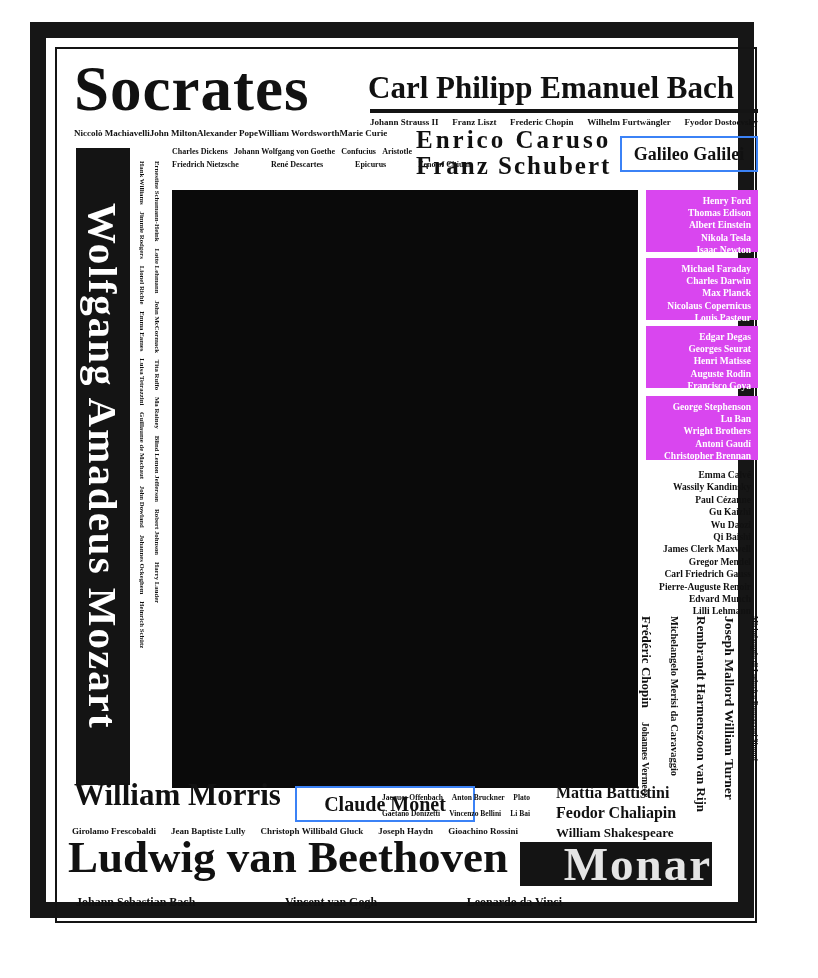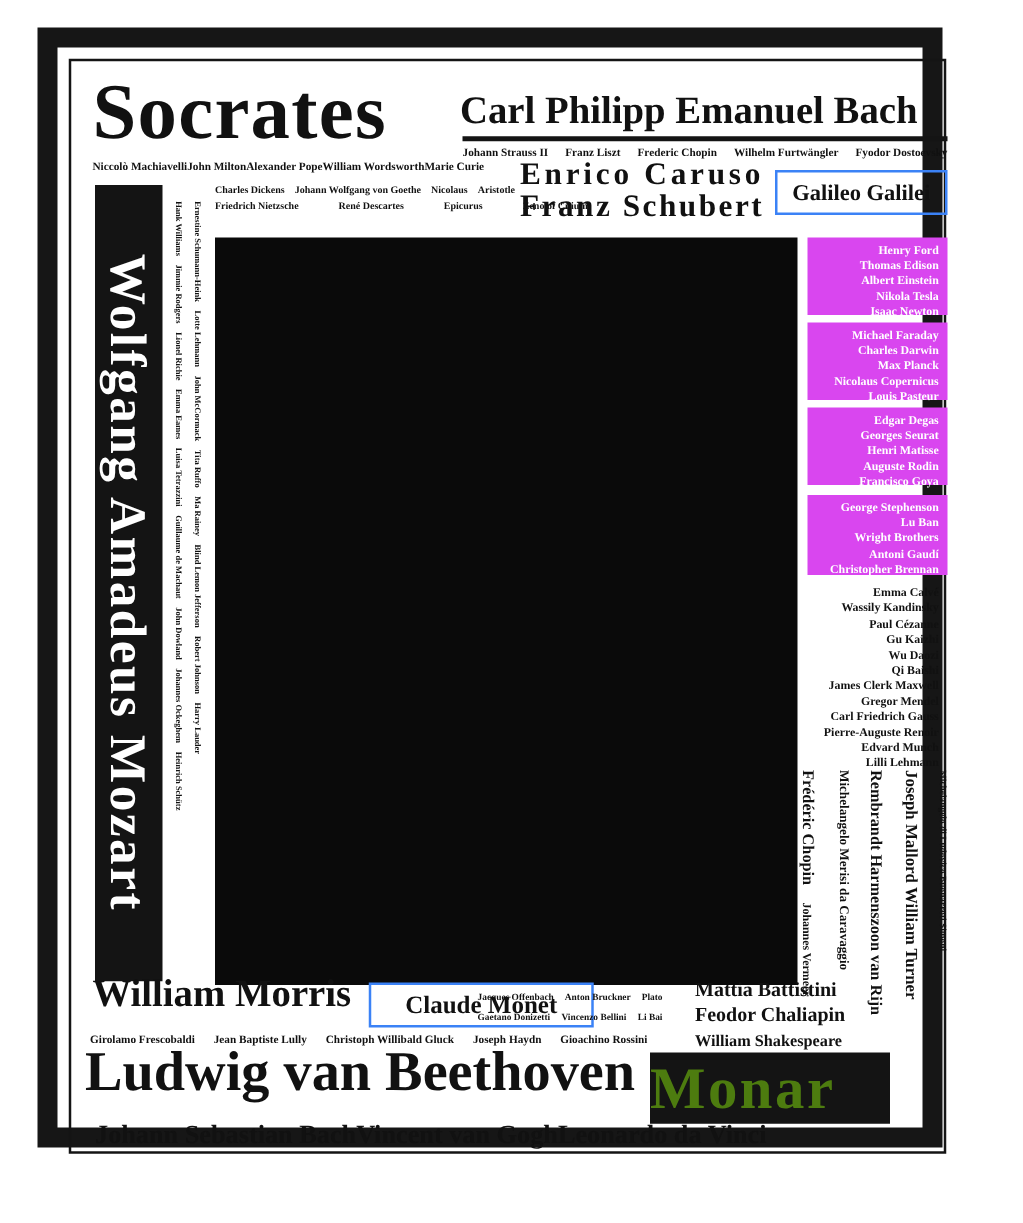--- a/index.html
+++ b/index.html
@@ -48,23 +48,23 @@
   
   .morris{left:74px;top:779px;font-size:31px;line-height:1;}
   .monet{left:295px;top:786px;width:180px;height:36px;font-size:20px;}
   .smallrows{left:382px;top:793px;width:148px;}
   .smallrows .tinyrow{font-size:7.5px;margin-bottom:7px;}
   .battblock{left:556px;top:783px;width:128px;text-align:left;line-height:20px;}
   .batt1,.batt2{font-size:16px;white-space:nowrap;}
   .batt3{font-size:13px;white-space:nowrap;}
   .baroque{left:72px;top:826px;width:446px;font-size:9px;}
   .beethoven{left:68px;top:835px;font-size:45px;line-height:1;}
-  .monar{left:520px;top:842px;width:192px;height:57px;background:#141414;color:#4d7c0f;
-         display:flex;align-items:center;justify-content:flex-start;font-size:47px;letter-spacing:2px;}
-  .lastrow{left:76px;top:895px;width:486px;font-size:21px;}
+  .monar{left:520px;top:842px;width:192px;height:44px;background:#141414;color:#e5e5e5;
+         display:flex;align-items:center;justify-content:flex-end;font-size:47px;letter-spacing:2px;}
+  .lastrow{left:76px;top:895px;width:486px;font-size:12px;}
   .lastrow span{white-space:nowrap;}
 </style>
 </head>
 <body>
 
 <div id="poster">
 
   <div class="abs frame-outer"></div>
   <div class="abs frame-rule"></div>
 
@@ -81,21 +81,21 @@
   <div class="abs tinyrow" style="left:74px;top:128px;width:294px;">
       <span>Niccolò Machiavelli</span>
       <span>John Milton</span>
       <span>Alexander Pope</span>
       <span>William Wordsworth</span>
       <span>Marie Curie</span>
     </div>
   <div class="abs microrow" style="left:172px;top:147px;width:240px;">
       <span>Charles Dickens</span>
       <span>Johann Wolfgang von Goethe</span>
-      <span>Nicolaus</span>
+      <span>Confucius</span>
       <span>Aristotle</span>
     </div>
   <div class="abs microrow" style="left:172px;top:160px;width:232px;gap:32px;">
       <span>Friedrich Nietzsche</span>
       <span>René Descartes</span>
       <span>Epicurus</span>
       <span>Zeno of Citium</span>
     </div>
   <div class="abs enrico">Enrico Caruso</div>
   <div class="abs schubert">Franz Schubert</div>

